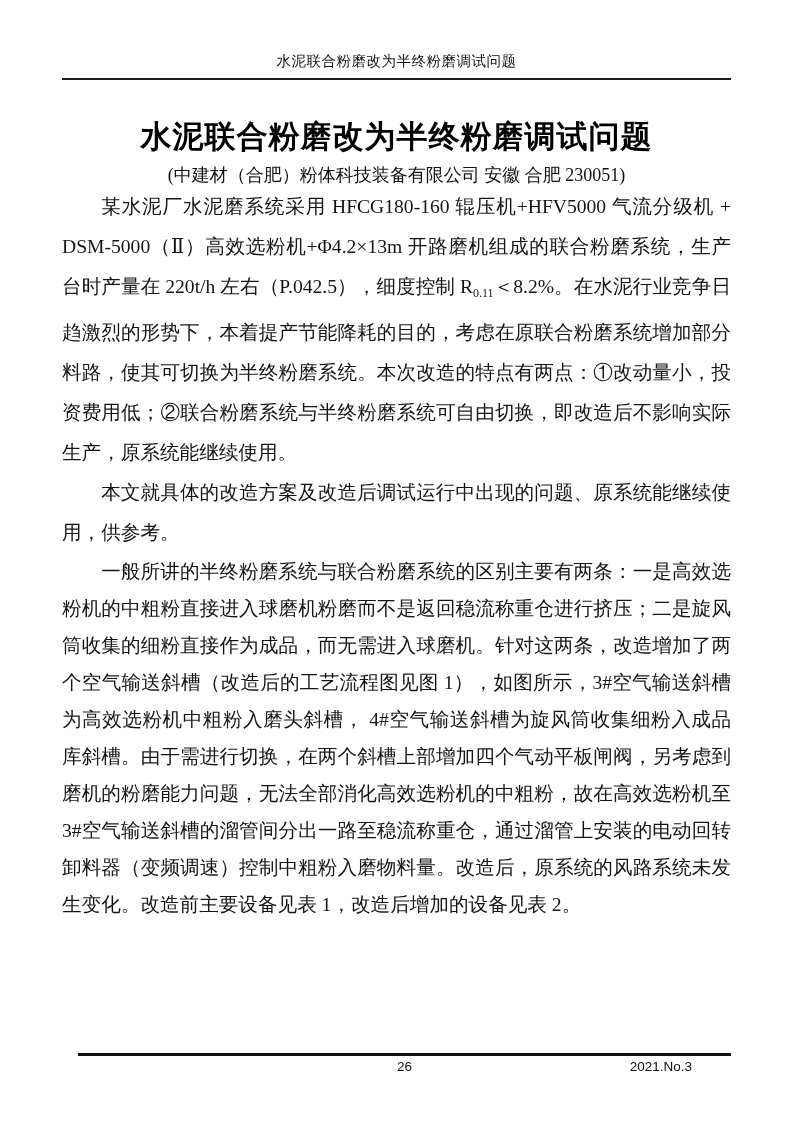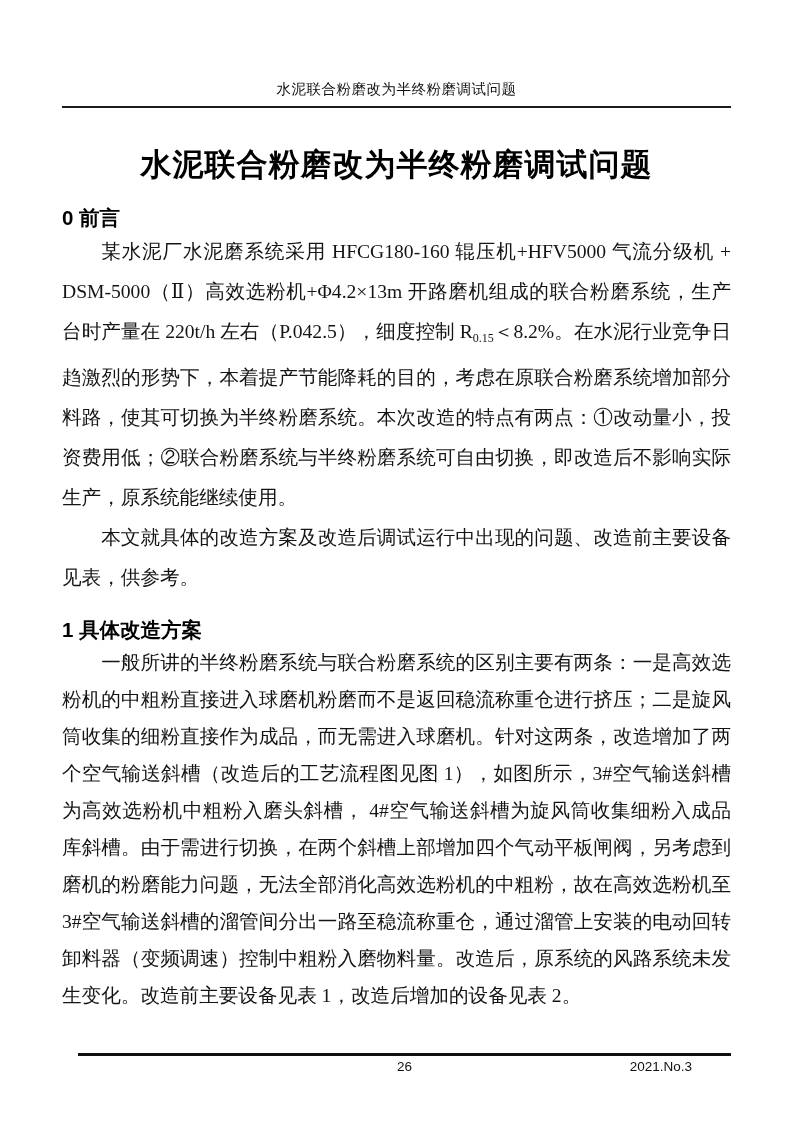--- a/index.html
+++ b/index.html
@@ -9,21 +9,21 @@
     height: 1122px;
     font-family: "Liberation Serif", "DejaVu Serif", serif;
     color: #1a1a1a;
     overflow: hidden;
   }
   .page {
     position: relative;
     width: 793px;
     height: 1122px;
     background: #ffffff;
-    padding: 80px 62px 0 62px;
+    padding: 52px 62px 0 62px;
   }
   .running-header {
     text-align: center;
     font-size: 14.5px;
     letter-spacing: 0.5px;
     color: #111;
   }
   .header-rule {
     margin-top: 7px;
     border-top: 2px solid #1c1c1c;
@@ -106,28 +106,27 @@
 
 <div class="page">
 
   <div class="running-header">水泥联合粉磨改为半终粉磨调试问题</div>
 
   <div class="header-rule"></div>
 
   <h1 class="article-title">水泥联合粉磨改为半终粉磨调试问题</h1>
 
 
+  <div class="affiliation-line">(中建材（合肥）粉体科技装备有限公司  安徽  合肥 230051)</div>
 
-  <h2 class="section-heading">0 前言</h2>
 
-  <p class="body-para"><span>某水泥厂水泥磨系统采用 HFCG180-160 辊压机+HFV5000 气流分级机 + DSM-5000（Ⅱ）高效选粉机+Φ4.2×13m 开路磨机组成的联合粉磨系统，生产台时产量在 220t/h 左右（P.042.5），细度控制 R</span><sub class="subscript">0.15</sub><span>＜8.2%。在水泥行业竞争日趋激烈的形势下，本着提产节能降耗的目的，考虑在原联合粉磨系统增加部分料路，使其可切换为半终粉磨系统。本次改造的特点有两点：①改动量小，投资费用低；②联合粉磨系统与半终粉磨系统可自由切换，即改造后不影响实际生产，原系统能继续使用。</span></p>
+  <p class="body-para"><span>某水泥厂水泥磨系统采用 HFCG180-160 辊压机+HFV5000 气流分级机 + DSM-5000（Ⅱ）高效选粉机+Φ4.2×13m 开路磨机组成的联合粉磨系统，生产台时产量在 220t/h 左右（P.042.5），细度控制 R</span><sub class="subscript">0.11</sub><span>＜8.2%。在水泥行业竞争日趋激烈的形势下，本着提产节能降耗的目的，考虑在原联合粉磨系统增加部分料路，使其可切换为半终粉磨系统。本次改造的特点有两点：①改动量小，投资费用低；②联合粉磨系统与半终粉磨系统可自由切换，即改造后不影响实际生产，原系统能继续使用。</span></p>
 
-  <p class="body-para">本文就具体的改造方案及改造后调试运行中出现的问题、改造前主要设备见表，供参考。</p>
+  <p class="body-para">本文就具体的改造方案及改造后调试运行中出现的问题、原系统能继续使用，供参考。</p>
 
-  <h2 class="section-heading">1 具体改造方案</h2>
 
   <p class="body-para tight">一般所讲的半终粉磨系统与联合粉磨系统的区别主要有两条：一是高效选粉机的中粗粉直接进入球磨机粉磨而不是返回稳流称重仓进行挤压；二是旋风筒收集的细粉直接作为成品，而无需进入球磨机。针对这两条，改造增加了两个空气输送斜槽（改造后的工艺流程图见图 1），如图所示，3#空气输送斜槽为高效选粉机中粗粉入磨头斜槽， 4#空气输送斜槽为旋风筒收集细粉入成品库斜槽。由于需进行切换，在两个斜槽上部增加四个气动平板闸阀，另考虑到磨机的粉磨能力问题，无法全部消化高效选粉机的中粗粉，故在高效选粉机至 3#空气输送斜槽的溜管间分出一路至稳流称重仓，通过溜管上安装的电动回转卸料器（变频调速）控制中粗粉入磨物料量。改造后，原系统的风路系统未发生变化。改造前主要设备见表 1，改造后增加的设备见表 2。</p>
 
   <div class="footer">
     <div class="footer-rule"></div>
     <div class="footer-row">
       <span class="page-number">26</span>
       <span class="issue-number">2021.No.3</span>
     </div>
   </div>

